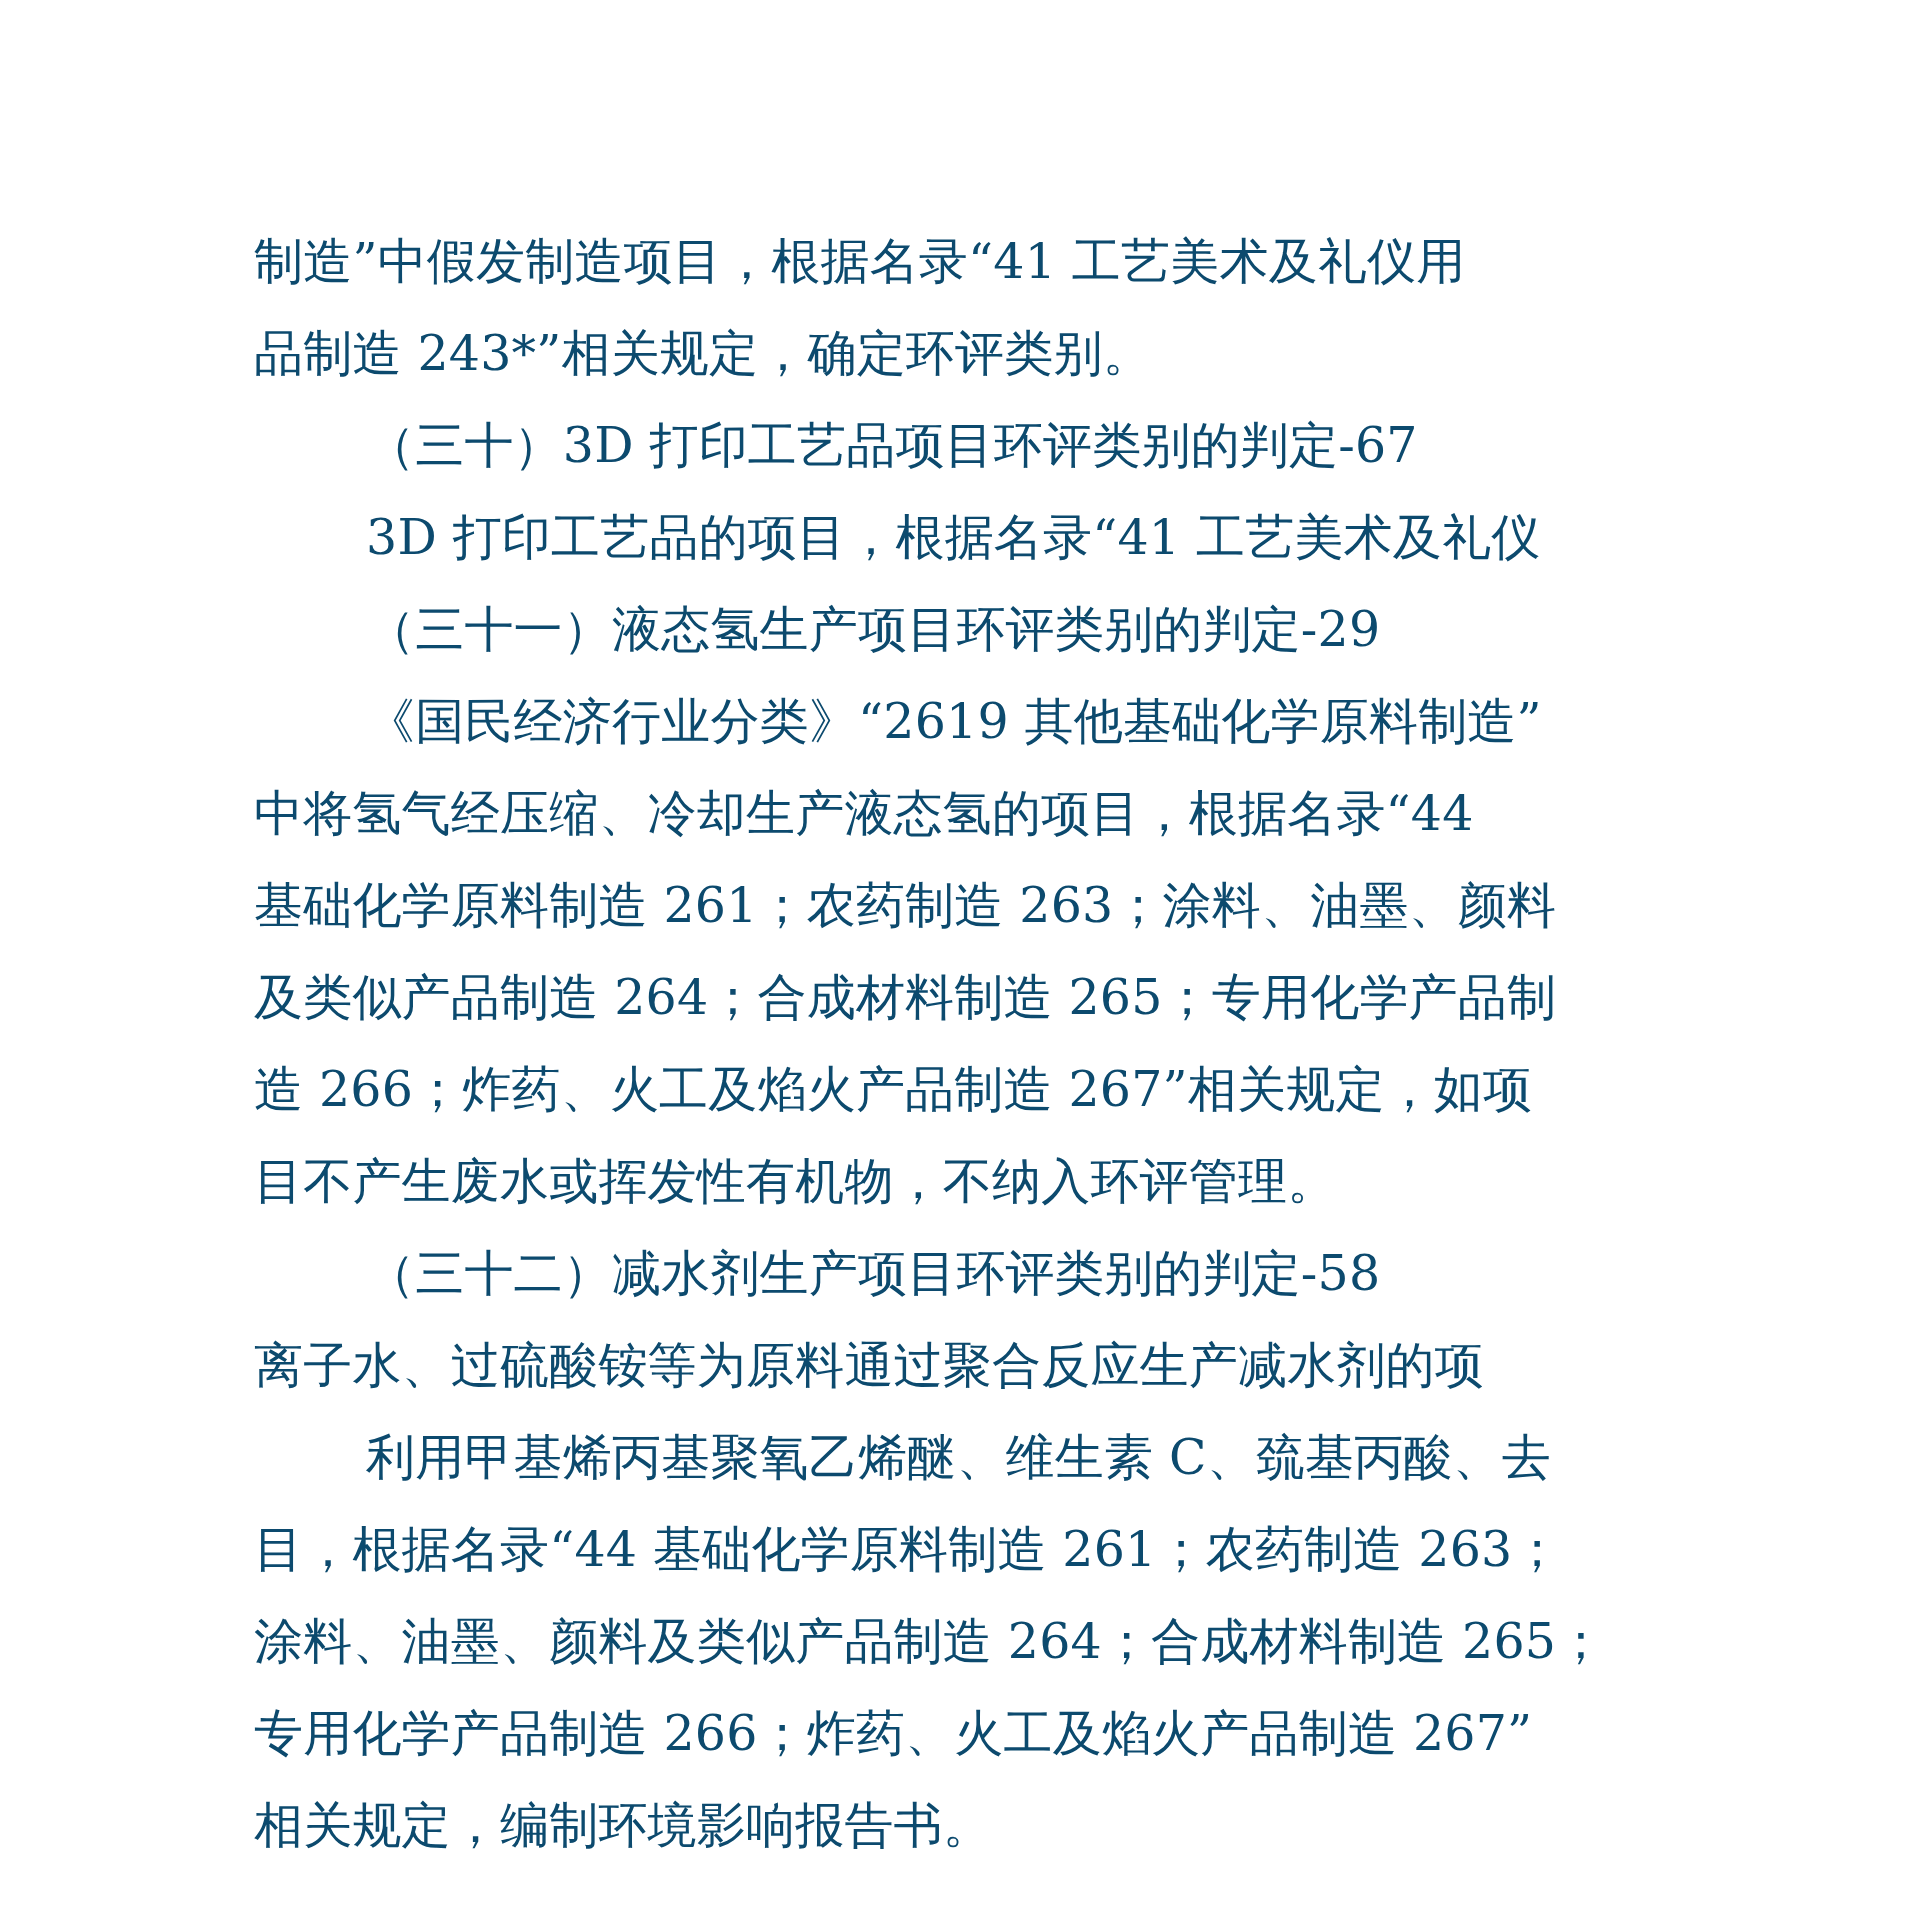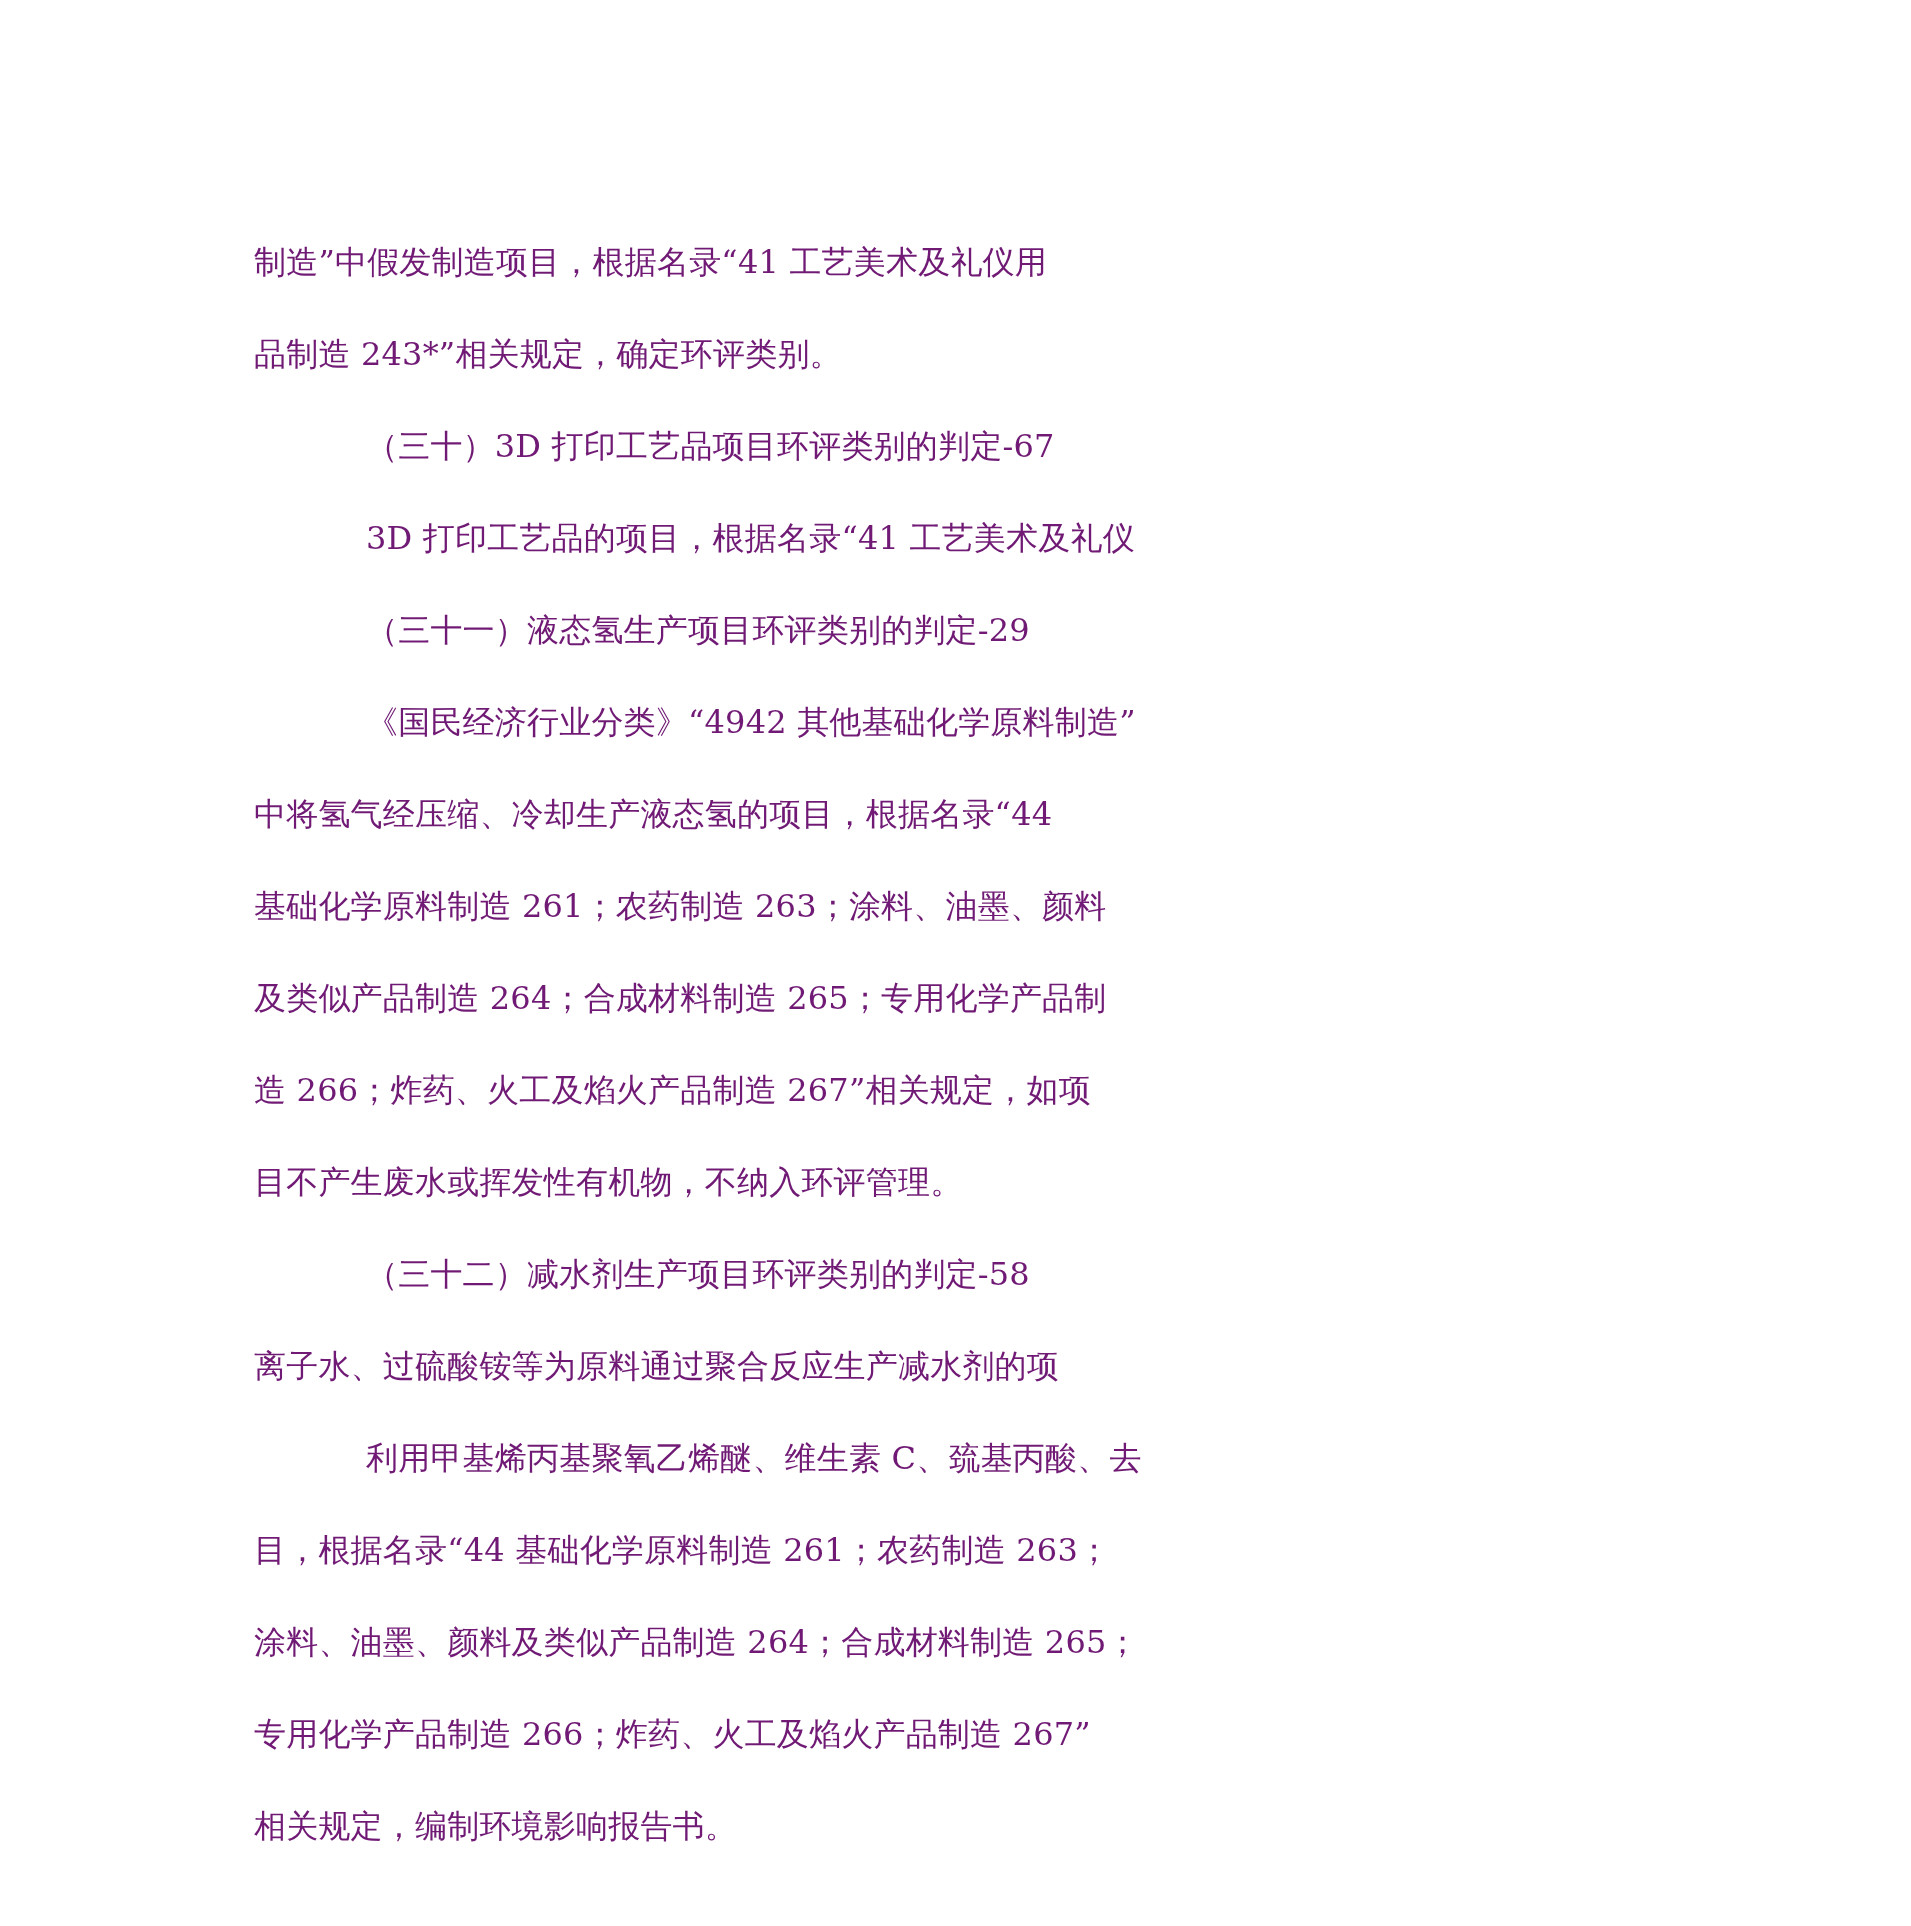--- a/index.html
+++ b/index.html
@@ -20,23 +20,23 @@
   
   .content {
     position: absolute;
     left: 254px;
     top: 216px;
     width: 1402px;
   }
 
   .line {
     font-family: "DejaVu Serif", "Liberation Serif", serif;
-    font-size: 32px;
+    font-size: 49px;
     line-height: 92px;
-    color: #701a75;
+    color: #0c4a6e;
     white-space: pre;
     letter-spacing: 0.2px;
     font-weight: 400;
   }
 
   
   .indent {
     text-indent: 112px;
   }
 </style>
@@ -45,21 +45,21 @@
 
 <div class="page">
 
   <div class="content">
 
     <div class="line">制造”中假发制造项目，根据名录“41 工艺美术及礼仪用</div>
     <div class="line">品制造 243*”相关规定，确定环评类别。</div>
     <div class="line indent">（三十）3D 打印工艺品项目环评类别的判定-67</div>
     <div class="line indent">3D 打印工艺品的项目，根据名录“41 工艺美术及礼仪</div>
     <div class="line indent">（三十一）液态氢生产项目环评类别的判定-29</div>
-    <div class="line indent">《国民经济行业分类》“4942 其他基础化学原料制造”</div>
+    <div class="line indent">《国民经济行业分类》“2619 其他基础化学原料制造”</div>
     <div class="line">中将氢气经压缩、冷却生产液态氢的项目，根据名录“44</div>
     <div class="line">基础化学原料制造 261；农药制造 263；涂料、油墨、颜料</div>
     <div class="line">及类似产品制造 264；合成材料制造 265；专用化学产品制</div>
     <div class="line">造 266；炸药、火工及焰火产品制造 267”相关规定，如项</div>
     <div class="line">目不产生废水或挥发性有机物，不纳入环评管理。</div>
     <div class="line indent">（三十二）减水剂生产项目环评类别的判定-58</div>
     <div class="line">离子水、过硫酸铵等为原料通过聚合反应生产减水剂的项</div>
     <div class="line indent">利用甲基烯丙基聚氧乙烯醚、维生素 C、巯基丙酸、去</div>
     <div class="line">目，根据名录“44 基础化学原料制造 261；农药制造 263；</div>
     <div class="line">涂料、油墨、颜料及类似产品制造 264；合成材料制造 265；</div>

